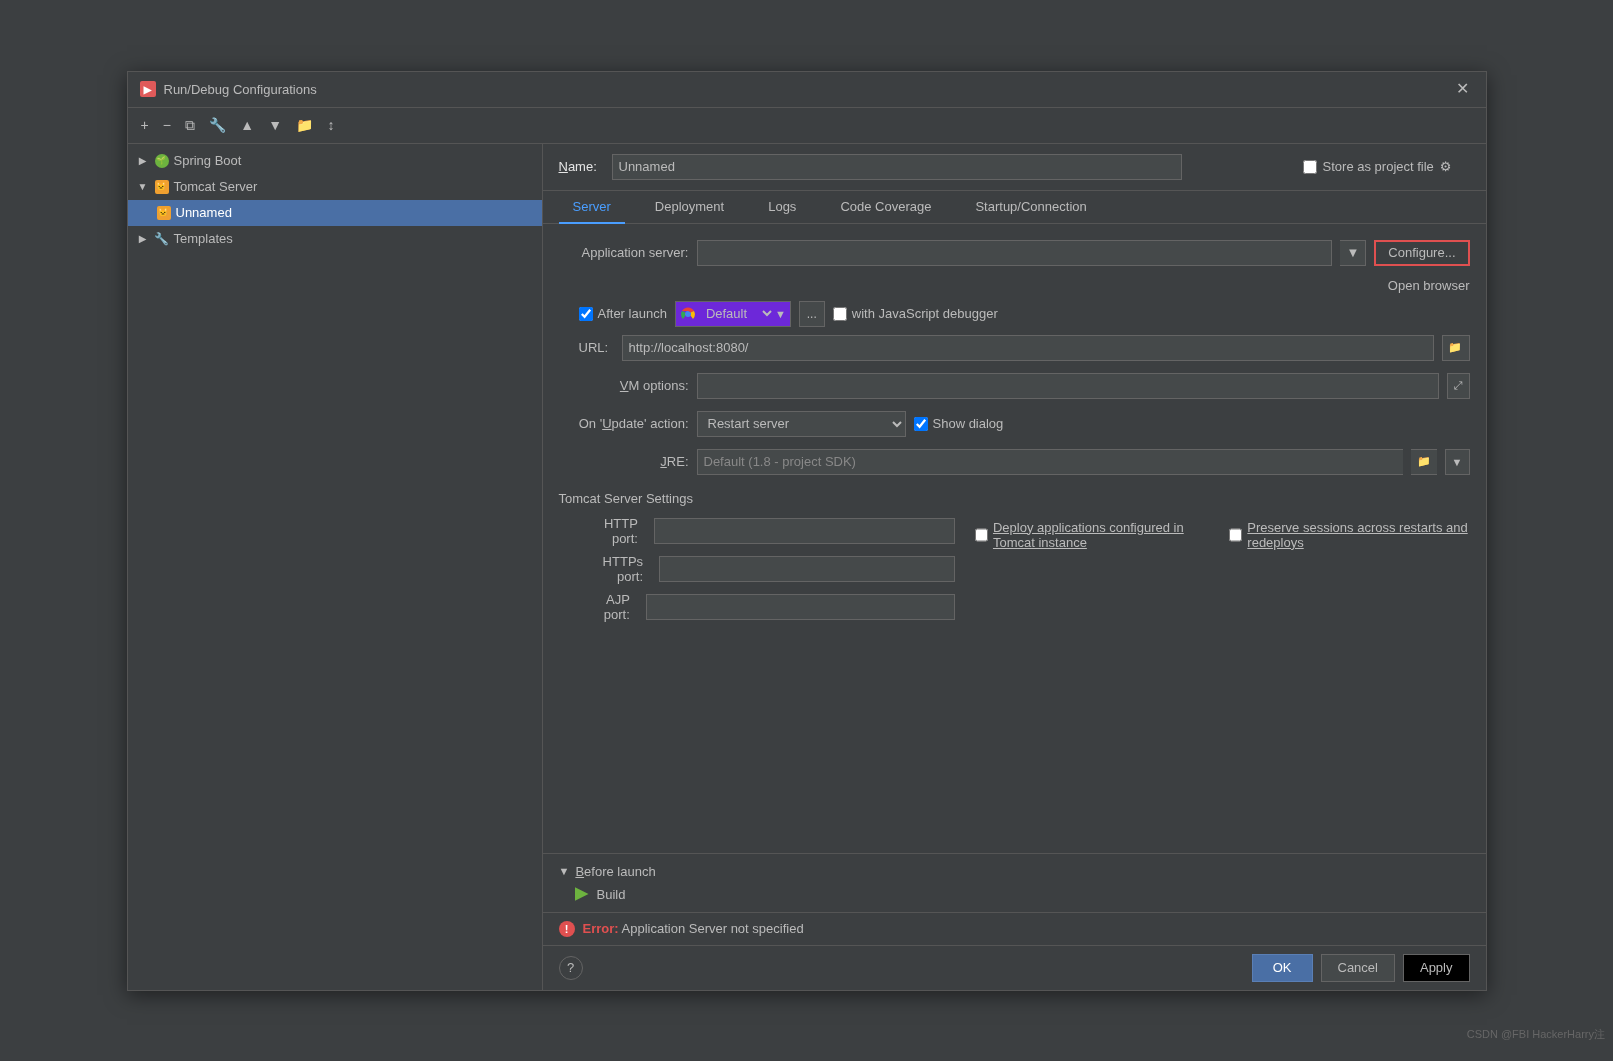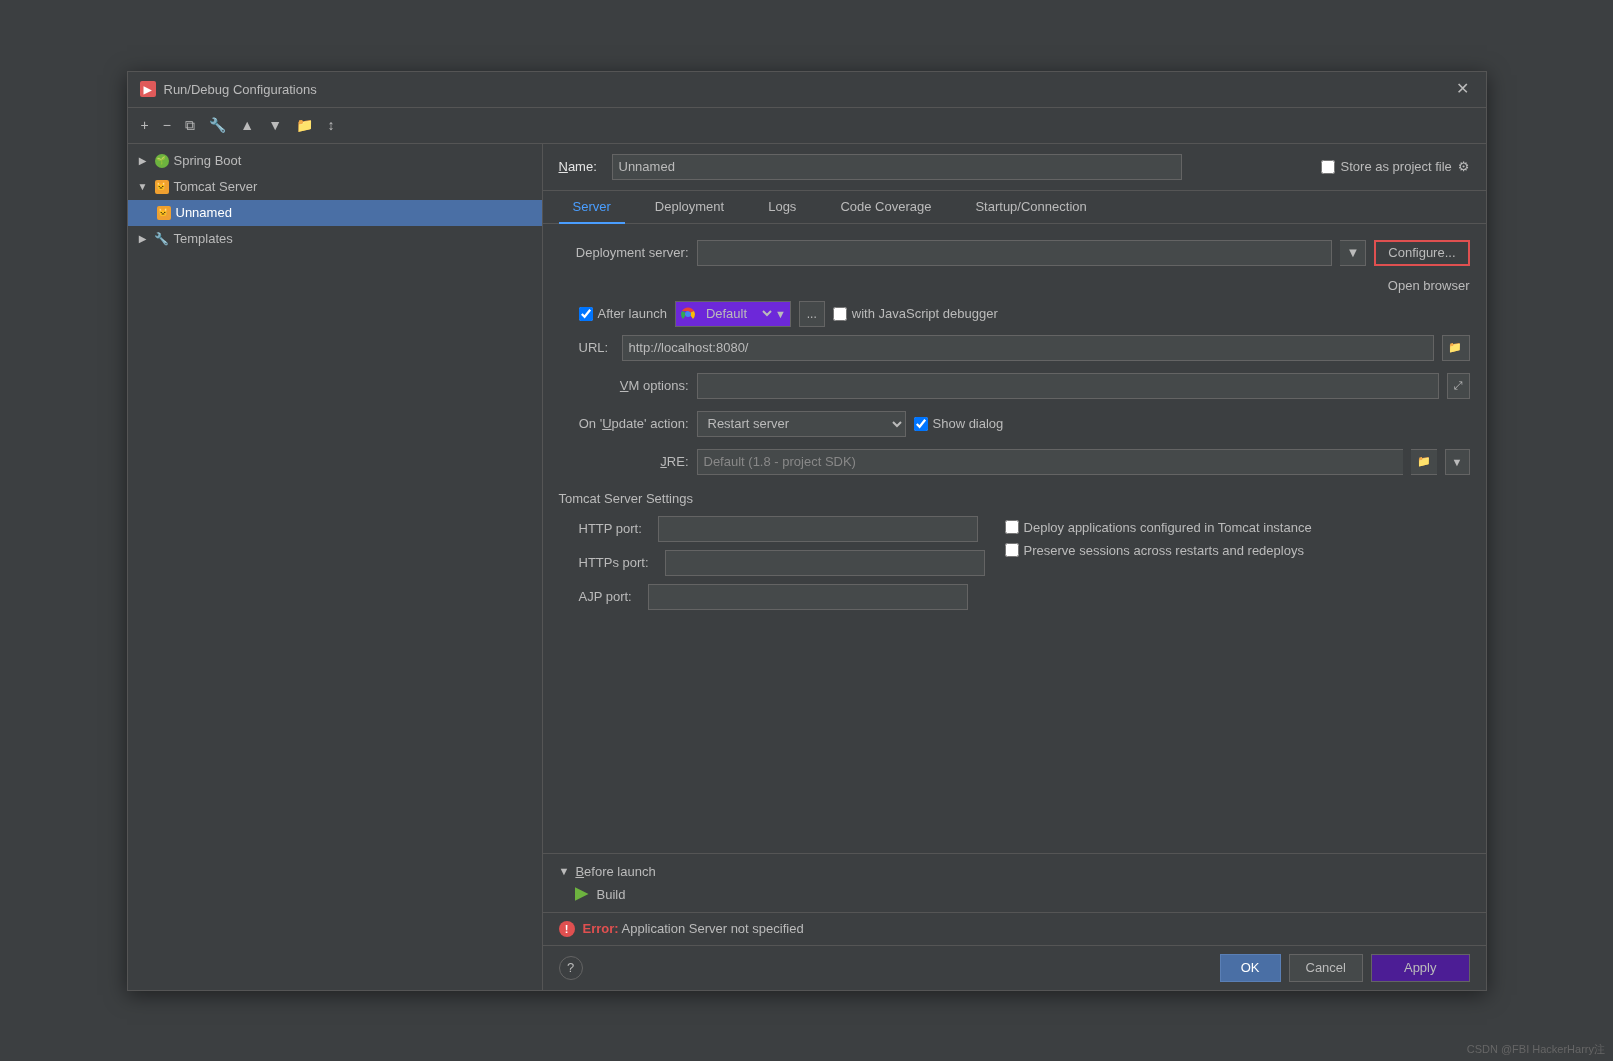--- a/index.html
+++ b/index.html
@@ -174,21 +174,21 @@
       background: #45494a;
       border: 1px solid #646464;
       color: #bbbbbb;
       padding: 3px 6px;
       font-size: 13px;
       width: 570px;
       height: 26px;
     }
     .store-checkbox-area {
       position: absolute;
-      right: 16px;
+      right: 34px;
       display: flex;
       align-items: center;
       gap: 6px;
     }
     .store-checkbox-area input[type=checkbox] {
       width: 14px;
       height: 14px;
       cursor: pointer;
     }
     .store-label {
@@ -576,37 +576,37 @@
     .cancel-btn {
       background: #45494a;
       border: 1px solid #646464;
       color: #bbbbbb;
       padding: 5px 16px;
       font-size: 13px;
       cursor: pointer;
       height: 28px;
     }
     .apply-btn {
-      background: #4c1d95;
-      border: 1px solid #646464;
-      color: #bbbbbb;
-      padding: 5px 32px;
+      background: #000000;
+      border: 1px solid #646464;
+      color: #bbbbbb;
+      padding: 5px 16px;
       font-size: 13px;
       cursor: pointer;
       height: 28px;
     }
     .app-server-row {
       display: flex;
       align-items: center;
       margin-bottom: 12px;
       gap: 8px;
     }
     .watermark {
       position: fixed;
-      bottom: 4px;
+      bottom: 19px;
       right: 8px;
       font-size: 11px;
       color: #666;
     }
   </style>
 </head>
 <body>
 
 <div class="dialog">
 
@@ -681,21 +681,21 @@
         <div class="tab active">Server</div>
         <div class="tab">Deployment</div>
         <div class="tab">Logs</div>
         <div class="tab">Code Coverage</div>
         <div class="tab">Startup/Connection</div>
       </div>
 
       <div class="panel-content">
 
         <div class="app-server-row">
-          <label class="form-label">Deployment server:</label>
+          <label class="form-label">Application server:</label>
           <input class="app-server-input" type="text" style="">
           <div class="dropdown-arrow-btn">▼</div>
           <button class="configure-btn">Configure...</button>
         </div>
 
         <div class="open-browser-section">
           <div class="open-browser-title">Open browser</div>
           <div class="browser-row">
             <label class="checkbox-label">
               <input type="checkbox" checked="" style="">
@@ -767,21 +767,21 @@
               </div>
               <div style="display:flex;align-items:center;margin-bottom:8px;gap:8px;">
                 <span class="port-label">HTTPs port:</span>
                 <input class="port-input" type="text" style="">
               </div>
               <div style="display:flex;align-items:center;margin-bottom:8px;gap:8px;">
                 <span class="port-label">AJP port:</span>
                 <input class="port-input" type="text" style="">
               </div>
             </div>
-            <div style="display:flex;flex-direction:column;gap:8px;padding-top:4px;">
+            <div style="display:flex;flex-direction:row;gap:8px;padding-top:4px;text-decoration:underline;">
               <label class="checkbox-label">
                 <input type="checkbox" style="">
                 <span>Deploy applications configured in Tomcat instance</span>
               </label>
               <label class="checkbox-label">
                 <input type="checkbox" style="">
                 <span>Preserve sessions across restarts and redeploys</span>
               </label>
             </div>
           </div>

